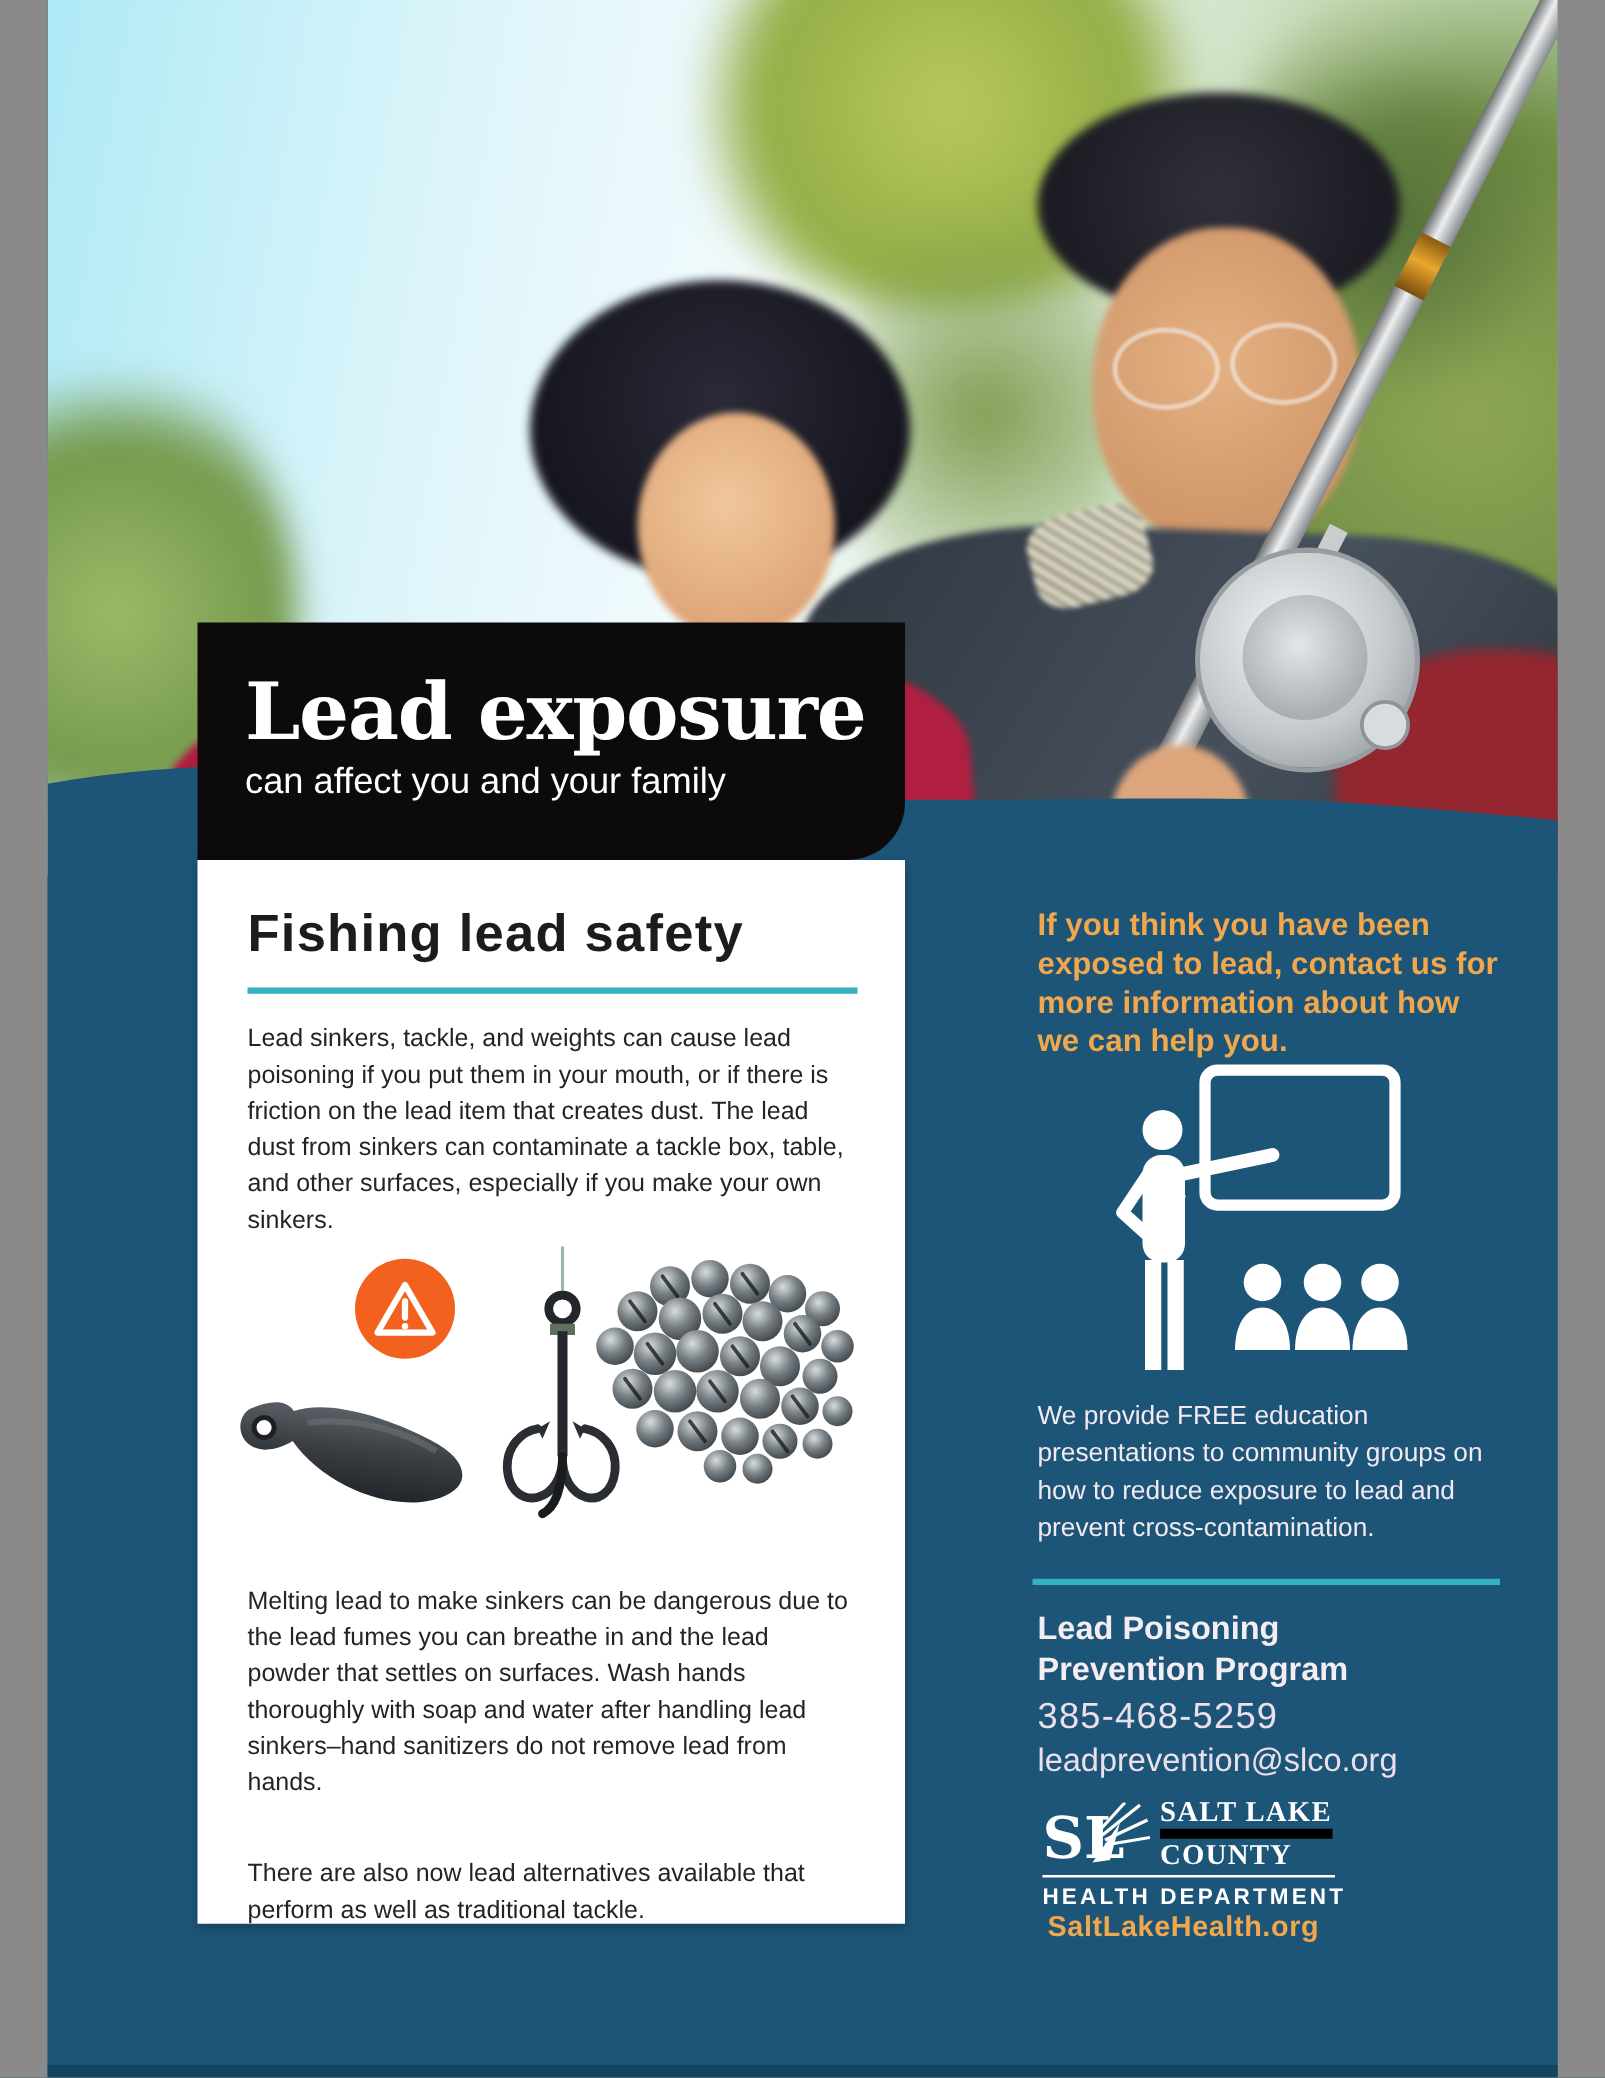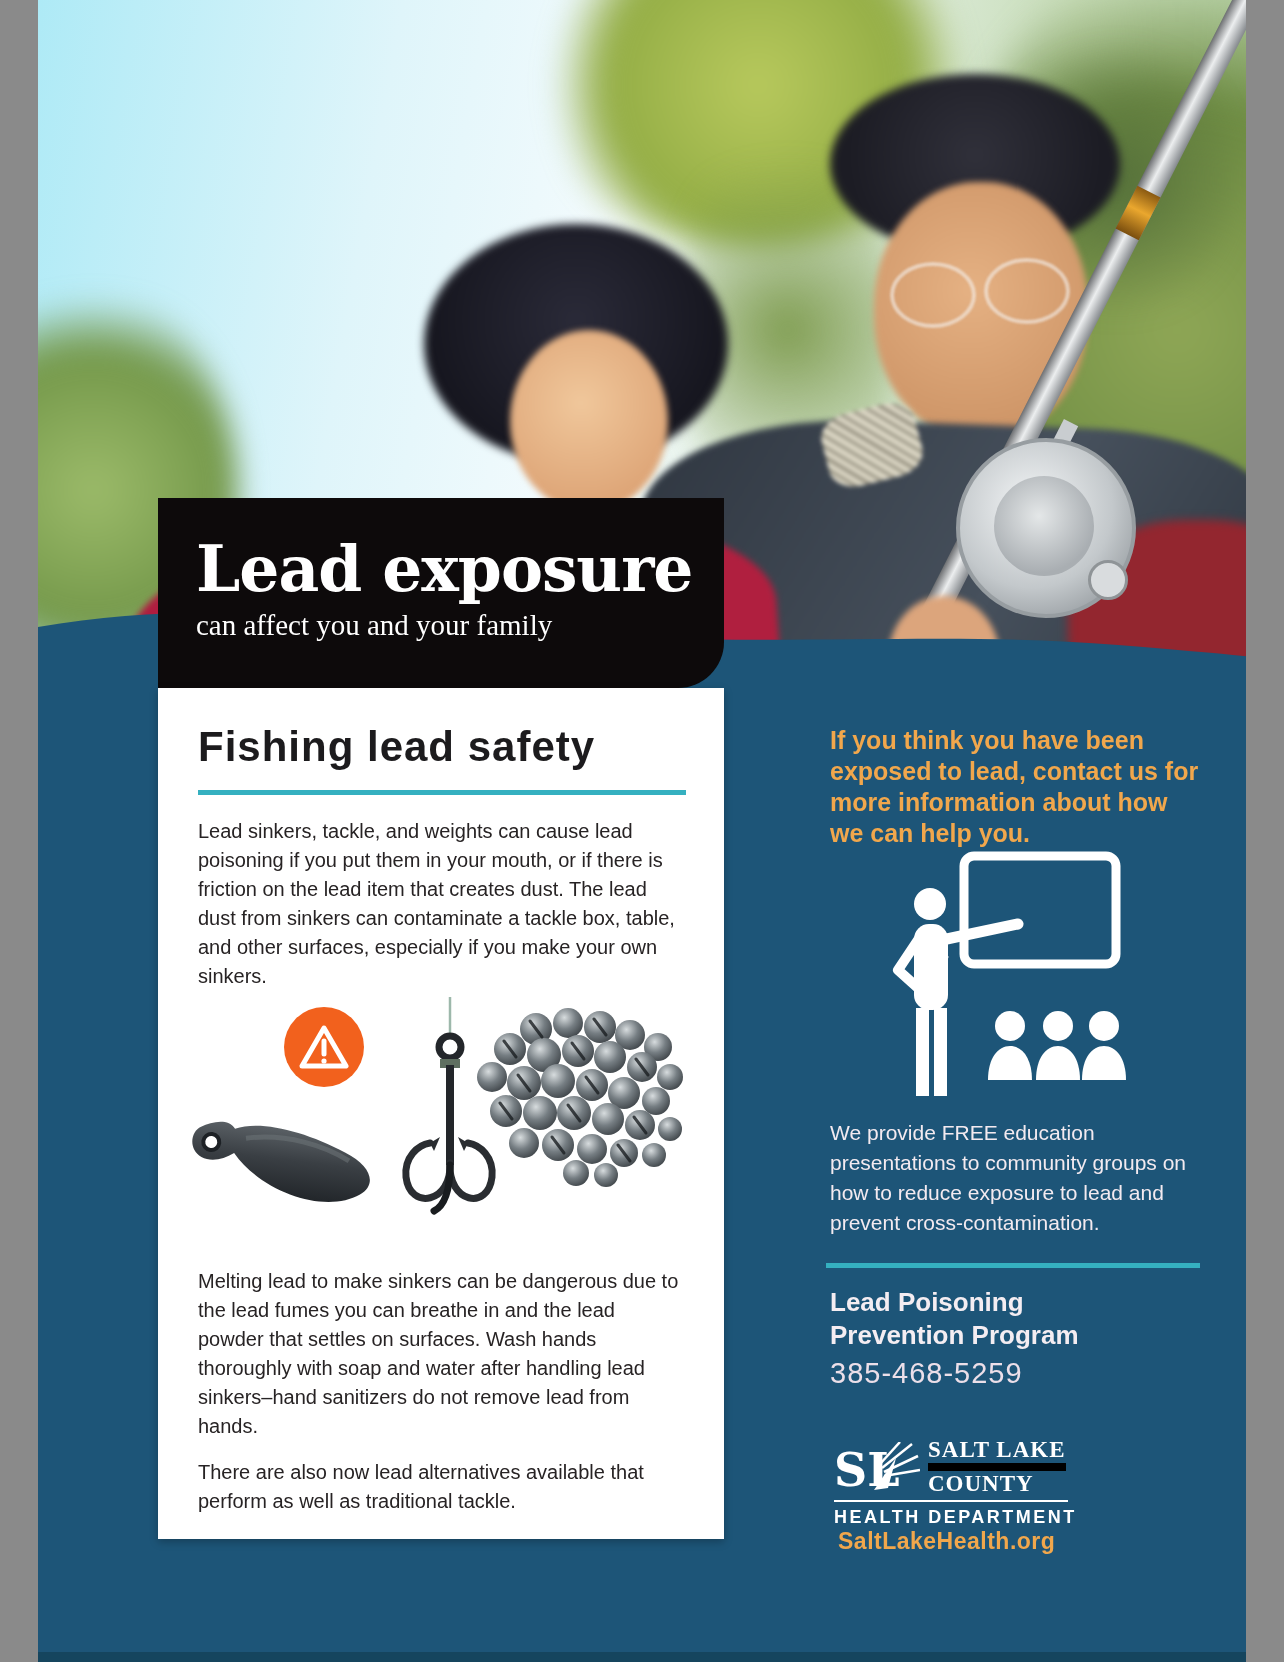--- a/index.html
+++ b/index.html
@@ -30,33 +30,33 @@
   .rod-band{position:absolute;left:0;top:260px;width:100%;height:48px;background:linear-gradient(#8a5a12 0%,#eaa72e 45%,#7a4e0e 100%);}
   .reel-stem{position:absolute;left:1006px;top:418px;width:16px;height:84px;background:#c9cdd0;transform:rotate(27deg);}
   .reel{position:absolute;left:918px;top:438px;width:172px;height:172px;border-radius:50%;background:radial-gradient(circle at 42% 38%,#f4f6f7 0%,#c3c8cb 55%,#7f858a 100%);border:4px solid #979da1;}
   .reel-inner{position:absolute;left:34px;top:34px;width:100px;height:100px;border-radius:50%;background:radial-gradient(circle at 45% 40%,#e4e7e8 0%,#a9aeb2 70%);border:3px solid #8d9革398;}
   .reel-knob{position:absolute;left:128px;top:118px;width:34px;height:34px;border-radius:50%;background:#d9dcde;border:3px solid #8f9497;}
   
   .wave{position:absolute;left:0;top:575px;width:1284px;height:1087px;}
   
   .black-box{position:absolute;left:120px;top:498px;width:566px;height:190px;background:#0d0a0b;border-bottom-right-radius:46px;padding:0 0 0 38px;box-sizing:border-box;color:#ffffff;}
   .title{font-family:"DejaVu Serif",serif;font-weight:700;font-size:63px;line-height:66px;margin-top:38px;letter-spacing:-1px;}
-  .subtitle{font-family:Liberation Serif, serif;font-weight:400;font-size:29px;line-height:34px;margin-top:6px;}
+  .subtitle{font-family:Liberation Sans, sans-serif;font-weight:400;font-size:29px;line-height:34px;margin-top:6px;}
   
   .white-card{position:absolute;left:120px;top:688px;width:566px;height:851px;background:#ffffff;box-sizing:border-box;padding:36px 38px 0 40px;box-shadow:0 3px 8px rgba(0,0,0,.25);}
   .card-heading{color:#1c1b1d;font-size:42px;font-weight:700;letter-spacing:1px;line-height:46px;margin:0 0 20px 0;}
   .teal-rule{height:5px;background:#35b0c0;margin-bottom:22px;}
   .body-text{color:#272324;font-size:20px;line-height:29px;white-space:normal;}
   .images-row{position:relative;height:238px;margin-top:10px;}
   .warn-circle{position:absolute;left:86px;top:6px;width:80px;height:80px;border-radius:50%;background:#f2611d;display:flex;align-items:center;justify-content:center;}
   .sinker{position:absolute;left:-14px;top:96px;}
   .hook{position:absolute;left:196px;top:-4px;}
   .shots{position:absolute;left:268px;top:2px;}
   .para2{margin-top:28px;}
-  .para3{margin-top:17px;}
+  .para3{margin-top:44px;}
   
   .callout{position:absolute;left:792px;top:725px;width:410px;color:#f1a74c;font-weight:700;font-size:25px;line-height:31px;white-space:pre-line;}
   .edu-icon{position:absolute;left:852px;top:848px;}
   .edu-text{position:absolute;left:792px;top:1118px;width:400px;color:#f3eaf0;font-size:21px;line-height:30px;white-space:pre-line;}
   .divider{position:absolute;left:788px;top:1263px;width:374px;height:5px;background:#35b0c0;}
   .program{position:absolute;left:792px;top:1286px;width:400px;}
   .program-name{color:#f4edf2;font-weight:700;font-size:26px;line-height:33px;white-space:pre-line;}
   .program-phone{color:#ecdfe9;font-size:29px;line-height:34px;margin-top:4px;letter-spacing:1px;}
   .program-email{color:#ecdfe9;font-size:26px;line-height:32px;margin-top:2px;}
   
@@ -243,20 +243,21 @@
 presentations to community groups on
 how to reduce exposure to lead and
 prevent cross-contamination.</div>
 
   <div class="divider"></div>
 
   <div class="program">
     <div class="program-name">Lead Poisoning
 Prevention Program</div>
     <div class="program-phone">385-468-5259</div>
+    <div class="program-email">leadprevention@slco.org</div>
   </div>
 
   <div class="logo">
     <div class="logo-row">
       <svg width="86" height="52" viewBox="0 0 86 52">
         <g stroke="#ffffff" stroke-width="2.5">
           <line x1="48" y1="26" x2="78" y2="2"></line>
             <line x1="50" y1="30" x2="84" y2="14"></line>
             <line x1="50" y1="34" x2="86" y2="28"></line>
             <line x1="46" y1="22" x2="66" y2="0"></line>

